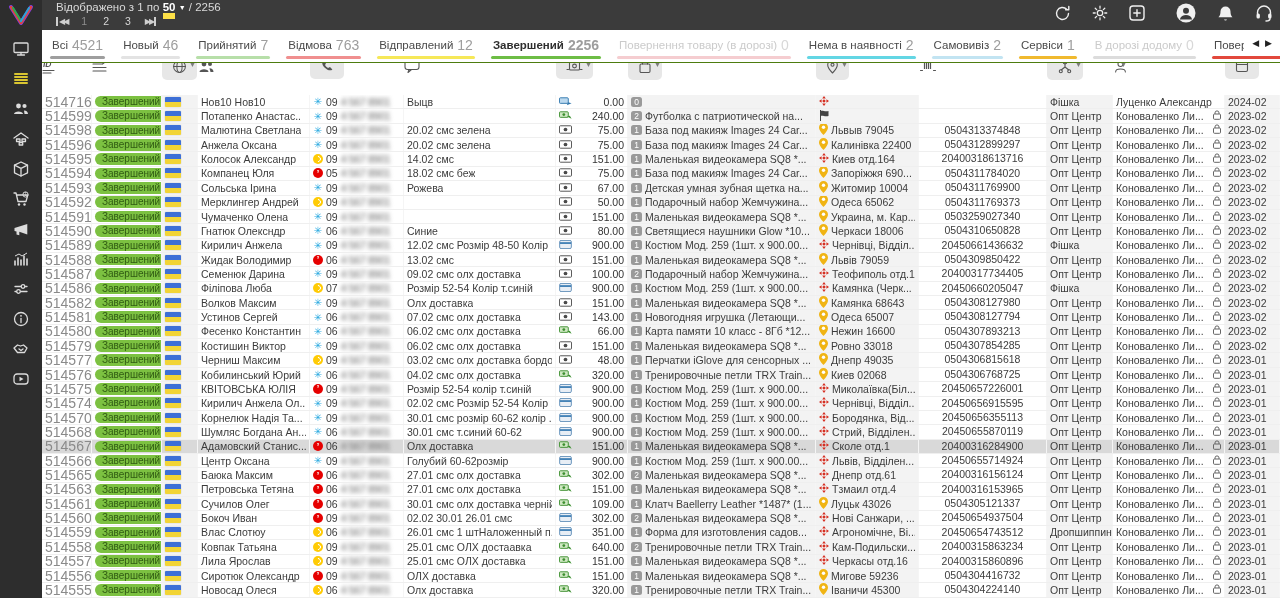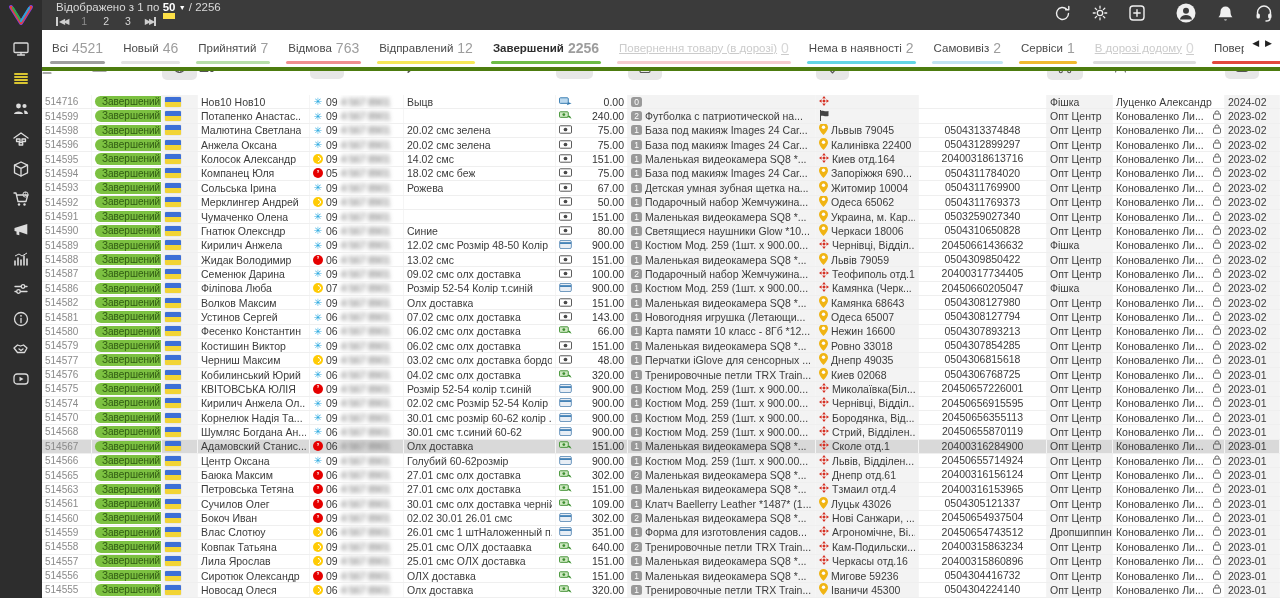--- a/index.html
+++ b/index.html
@@ -22,28 +22,28 @@
   .pgbtn{cursor:pointer;color:#cfcfcf;font-size:8px;letter-spacing:-2px;}
   .pgbar-l{border-left:2px solid #cfcfcf;padding-left:1px;}
   .pgbar-r{border-right:2px solid #cfcfcf;padding-right:1px;}
   .pgnum{cursor:pointer;color:#d6d6d6;}
   .pgnum.cur{color:#8f8f8f;}
   #top-icons{position:absolute;right:6px;top:0;height:30px;display:flex;align-items:center;gap:19px;}
   .tbi{cursor:pointer;display:flex;align-items:center;justify-content:center;}
   .tbi.gap{margin-left:10px;}
 
   
-  #tabsbar{position:absolute;left:42px;top:30px;right:0;height:41px;background:#fff;
-           border-bottom:4px solid #4d7c0f;display:flex;overflow:hidden;z-index:3;text-align:right;}
+  #tabsbar{position:absolute;left:42px;top:30px;right:0;height:33px;background:#fff;
+           border-bottom:1px solid #4d7c0f;display:flex;overflow:hidden;z-index:3;text-align:right;}
   .tab{position:relative;display:flex;align-items:center;gap:4px;padding:0 10px 2px 10px;
        font-size:11.5px;color:#4a4a4a;white-space:nowrap;cursor:pointer;}
   .tab .cnt{font-size:14px;color:#9d9d9d;}
   .tab .ul{position:absolute;left:8px;right:8px;bottom:3px;height:3px;border-radius:2px;}
   .tab.active{font-weight:bold;color:#2f2f2f;}
-  .tab.disabled{color:#cbcbcb;text-decoration:underline;}
+  .tab.disabled{color:#cbcbcb;}
   .tab.disabled .cnt{color:#d8d8d8;}
   #tabnav{position:absolute;right:0;top:30px;height:26px;width:36px;background:#fff;display:flex;
           align-items:center;justify-content:flex-end;gap:6px;padding-right:8px;z-index:4;
           font-size:9px;color:#222;}
   #tabnav span{cursor:pointer;}
 
   
   .grid{display:grid;grid-template-columns:50px 70px 36px 112px 94px 152px 72px 188px 103px 128px 66px 112px minmax(0,1fr);}
   #thead{position:absolute;left:42px;top:57px;right:0;height:38px;background:#fff;z-index:2;}
   .hcell{display:flex;flex-direction:row;align-items:stretch;overflow:hidden;}
@@ -51,21 +51,21 @@
   .hbtn{background:#e7e7e7;border-radius:5px;padding:2px 10px;display:flex;align-items:center;justify-content:center;cursor:pointer;}
   .fbox{position:relative;height:13px;margin:1px 2px 2px 2px;background:#d6d6d6;border-radius:2px;cursor:text;}
   .fbox .fcaret{position:absolute;right:3px;top:3px;font-size:7px;color:#7c7c7c;}
 
   #tbody{position:absolute;left:42px;top:95px;right:0;bottom:0;overflow:hidden;background:#fff;}
   .trow{height:14.37px;border-bottom:1px solid #efefef;cursor:pointer;}
   .c{display:flex;align-items:center;gap:3px;padding:0 3px;overflow:hidden;white-space:nowrap;
      font-size:10.5px;border-right:1px solid #f5f5f5;height:100%;}
   .c.sh{background:#f3f3f3;}
   .trow.hl .c{background:#d9d9d9;}
-  .cid{color:#8a8a8a;font-size:10px;}
+  .cid{color:#8a8a8a;font-size:14px;}
   .pill{background:#7cc141;color:#2f5a12;border-radius:7px;padding:0 7px;font-size:10px;line-height:11.5px;height:11.5px;}
   .uaflag{display:inline-block;width:16px;height:10px;border-radius:1px;overflow:hidden;
           background:linear-gradient(#3d6fd6 50%,#f2d435 50%);box-shadow:0 0 1px rgba(0,0,0,.4);}
   .op{display:inline-flex;width:10px;height:10px;align-items:center;justify-content:center;flex:none;}
   .opk{color:#2aa9e0;font-size:10px;}
   .opl{background:#ffcb05;border-radius:50%;position:relative;}
   .opl::after{content:"";position:absolute;inset:2px;border:1.5px solid #fff;border-radius:50%;
               border-left-color:transparent;border-bottom-color:transparent;transform:rotate(45deg);}
   .opv{background:#e60000;border-radius:50%;color:#fff;font-weight:bold;font-size:9px;line-height:9px;}
   .blurnum{filter:blur(2.2px);color:#666;letter-spacing:-.3px;}

